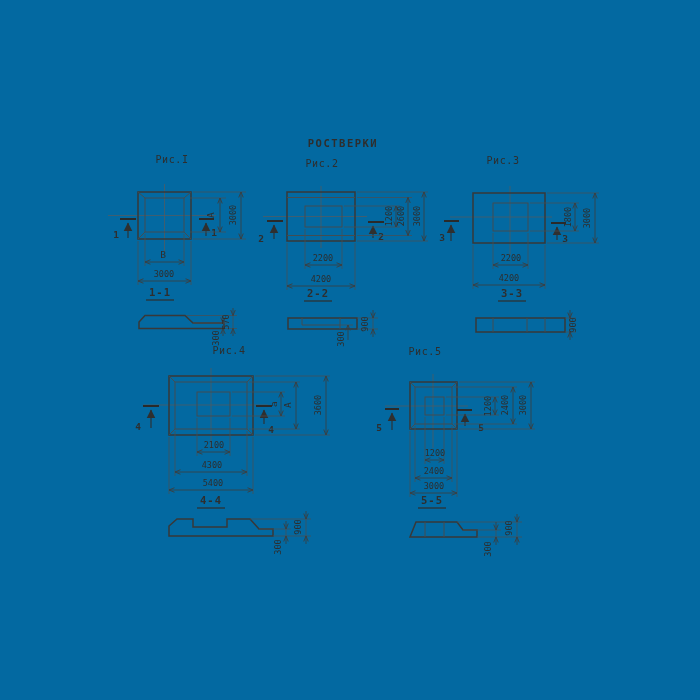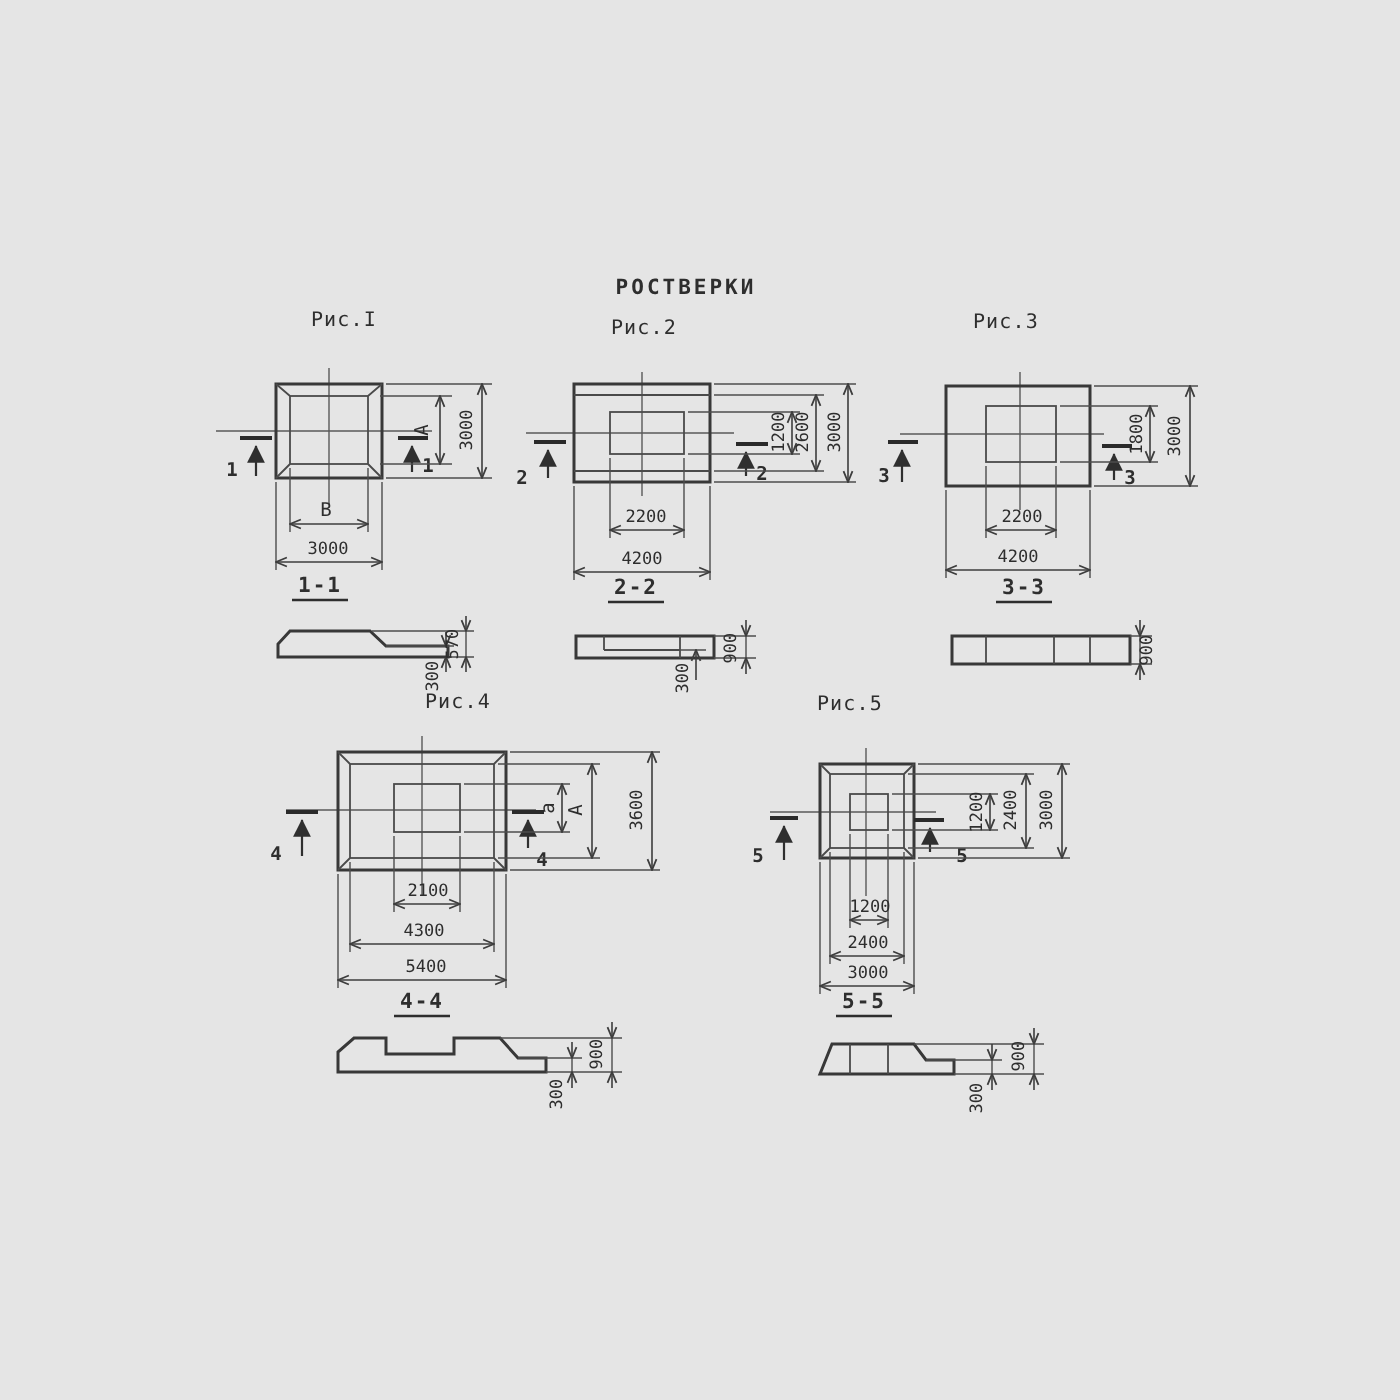--- a/index.html
+++ b/index.html
@@ -1,16 +1,16 @@
 <!DOCTYPE html>
 <html><head>
 <meta charset="utf-8">
 <style>
   html,body{margin:0;padding:0;background:#ffffff;}
-  .page{position:relative;width:700px;height:700px;background:#e5e5e5;overflow:hidden;}
+  .page{position:relative;width:700px;height:700px;background:#0369a1;overflow:hidden;}
   svg{position:absolute;left:0;top:0;}
   text{font-family:"DejaVu Sans Mono","Liberation Mono",monospace;fill:#2e2e2e;}
   .cap{font-size:10px;letter-spacing:0.6px;}
   .ttl{font-size:10.5px;letter-spacing:1.5px;font-weight:bold;}
   .dimt{font-size:8.5px;}
   .bigt{font-size:9.5px;}
   .sec{font-size:10.5px;font-weight:bold;letter-spacing:1px;}
   .cutt{font-size:9.5px;font-weight:bold;}
   .main{fill:none;stroke:#383838;stroke-width:1.5;}
   .thin{fill:none;stroke:#4a4a4a;stroke-width:0.9;}

